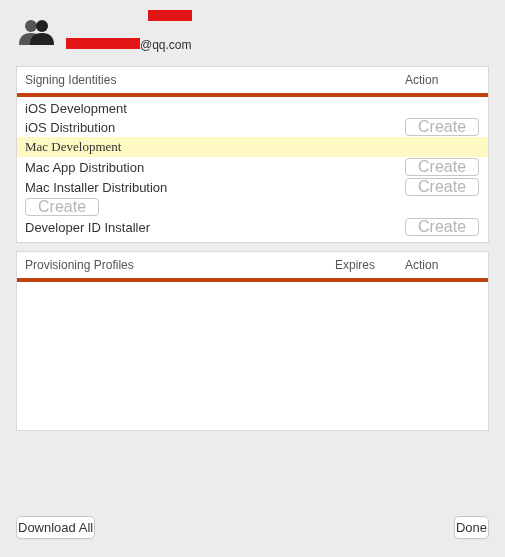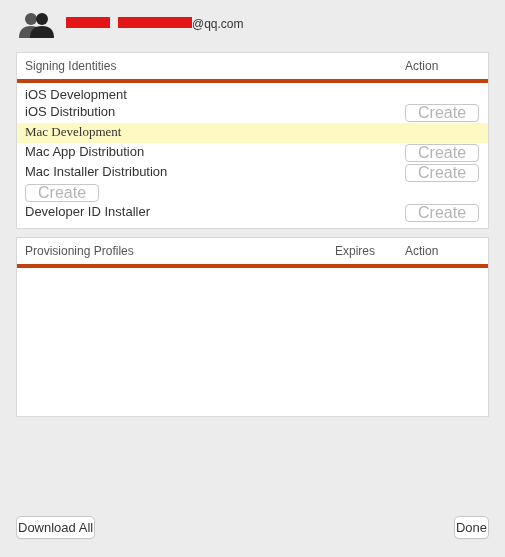--- a/index.html
+++ b/index.html
@@ -30,43 +30,45 @@
     }
     .avatar-icon svg {
       display: block;
     }
     .redacted {
       background: #e21616;
       display: inline-block;
     }
     .header-text {
       display: flex;
-      gap: 8px;
+      flex-direction: column;
+      gap: 17px;
       font-size: 12px;
       line-height: 14px;
+      align-items: flex-end;
     }
     .section {
       margin: 8px 16px 0 16px;
       background: #fff;
       border: 1px solid #d8d8d8;
       border-radius: 0;
     }
     .section-header {
       display: flex;
       padding: 6px 8px;
       border-bottom: 4px solid #c2410c;
       color: #555;
       font-size: 12px;
     }
     .col-main { flex: 1; }
     .col-expires { width: 70px; }
     .col-action { width: 75px; }
     .row {
       display: flex;
-      align-items: flex-start;
+      align-items: center;
       padding: 1px 8px;
       min-height: 20px;
       font-size: 13px;
       color: #333;
     }
     .row.selected {
       background: #fef9c3;
       font-family: Liberation Serif, serif;
     }
     .btn-create {

